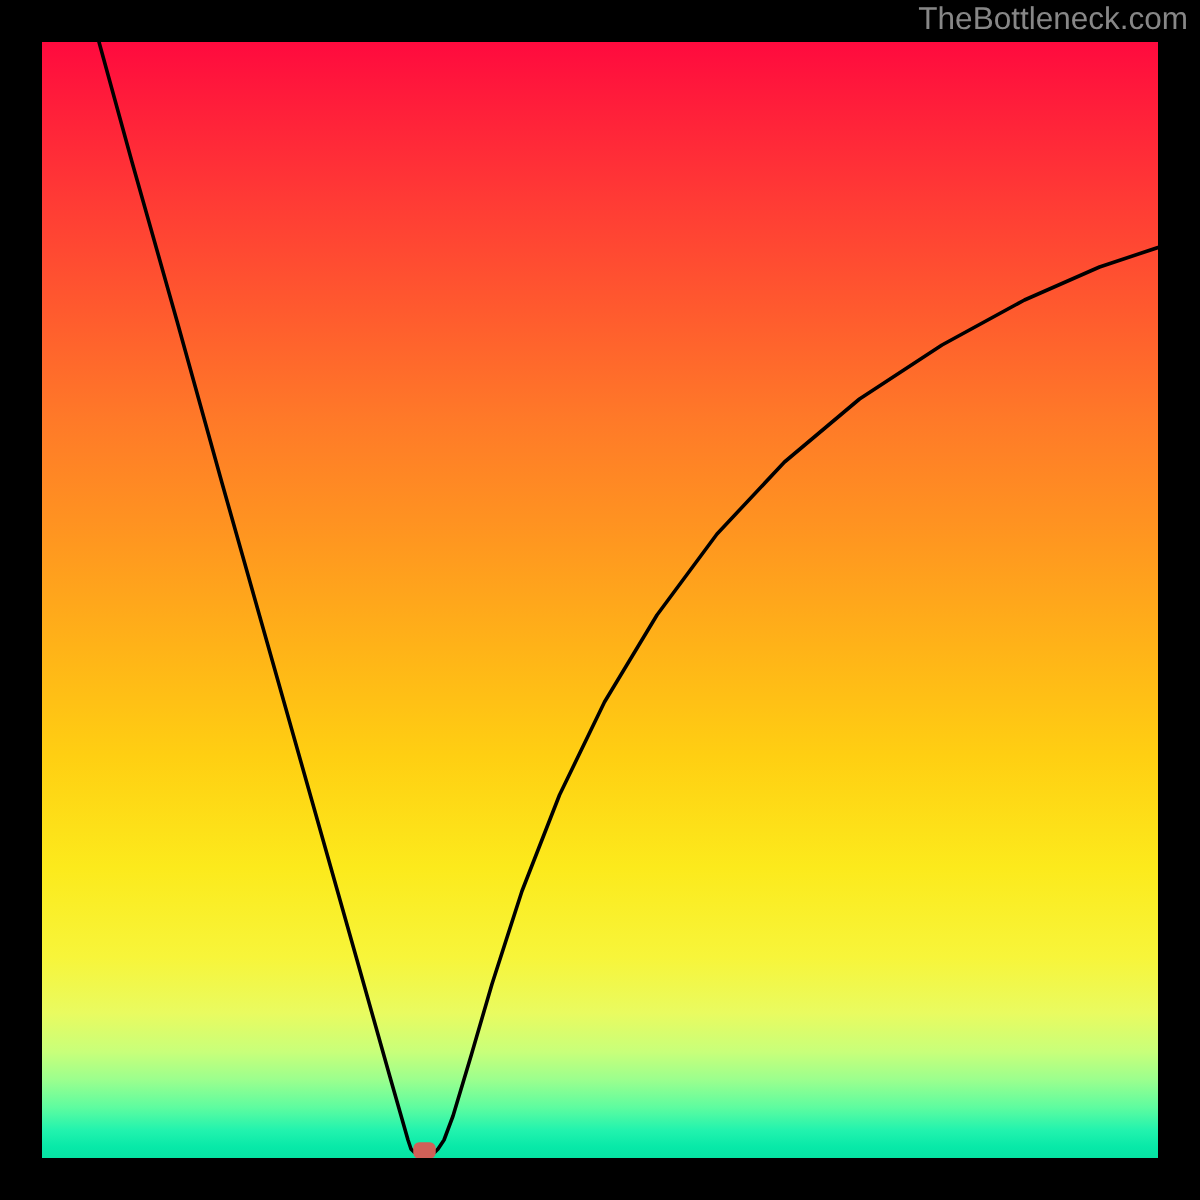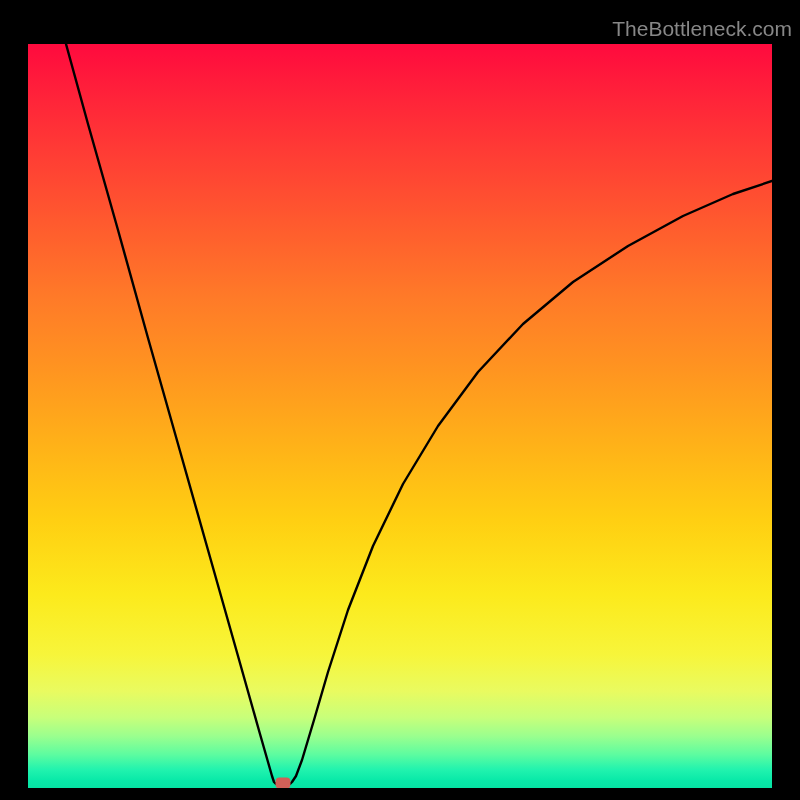--- a/index.html
+++ b/index.html
@@ -11,21 +11,20 @@
     font-family: Arial, Helvetica, sans-serif;
     position: relative;
   }
   .frame {
     position: absolute;
     top: 0;
     left: 0;
     width: 800px;
     height: 580px;
     background: #000;
-    margin-top: 16px;
   }
   .plot-area {
     position: absolute;
     top: 28px;
     left: 28px;
     width: 744px;
     height: 744px;
     overflow: hidden;
   }
   .gradient {

